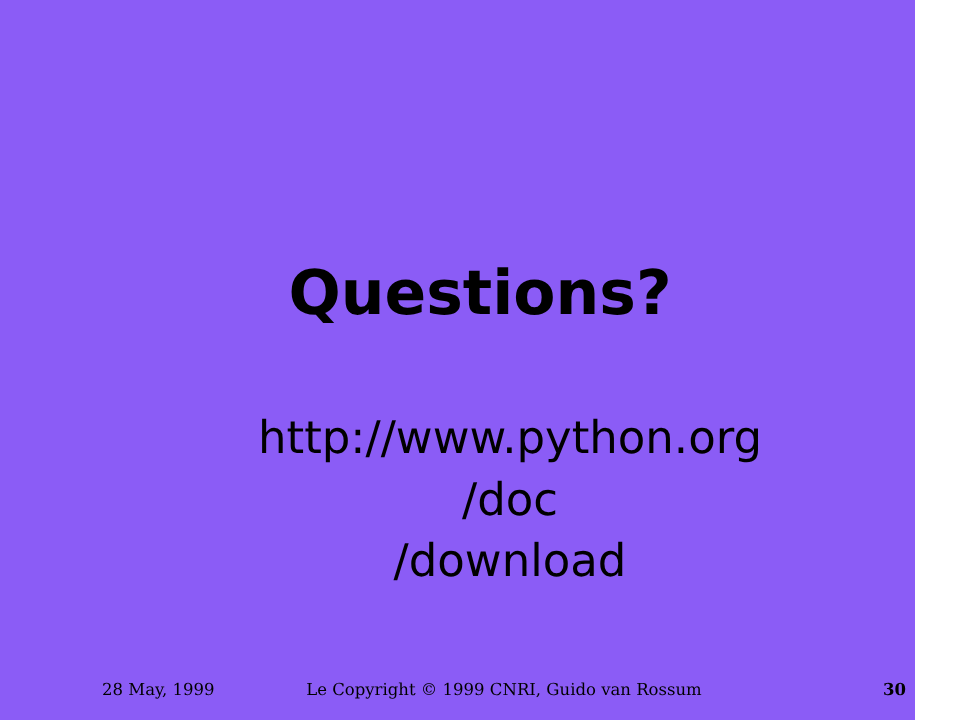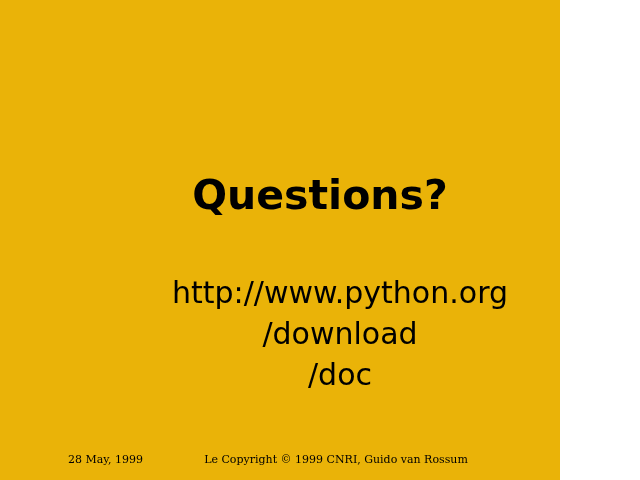--- a/index.html
+++ b/index.html
@@ -4,23 +4,23 @@
 <title>Slide</title>
 <style>
   html, body {
     margin: 0;
     padding: 0;
     background: #ffffff;
   }
 
   #slide {
     position: relative;
-    width: 560px;
+    width: 610px;
     height: 480px;
-    background: #eab308;
+    background: #8b5cf6;
     overflow: hidden;
     font-family: "DejaVu Sans", sans-serif;
     color: #000000;
     -webkit-font-smoothing: none;
   }
 
   
   #slide-title {
     position: absolute;
     left: 0;
@@ -96,22 +96,22 @@
 </style>
 </head>
 <body>
 
 <div id="slide">
 
   <div id="slide-title">Questions?</div>
 
   <div id="slide-body">
     <span class="body-line">http://www.python.org</span>
+    <span class="body-line">/doc</span>
     <span class="body-line">/download</span>
-    <span class="body-line">/doc</span>
   </div>
 
   <div id="slide-footer">
     <span id="footer-date">28 May, 1999</span>
     <span id="footer-copyright">Le Copyright © 1999 CNRI, Guido van Rossum</span>
     <span id="footer-page-number">30</span>
   </div>
 
 </div>
 

